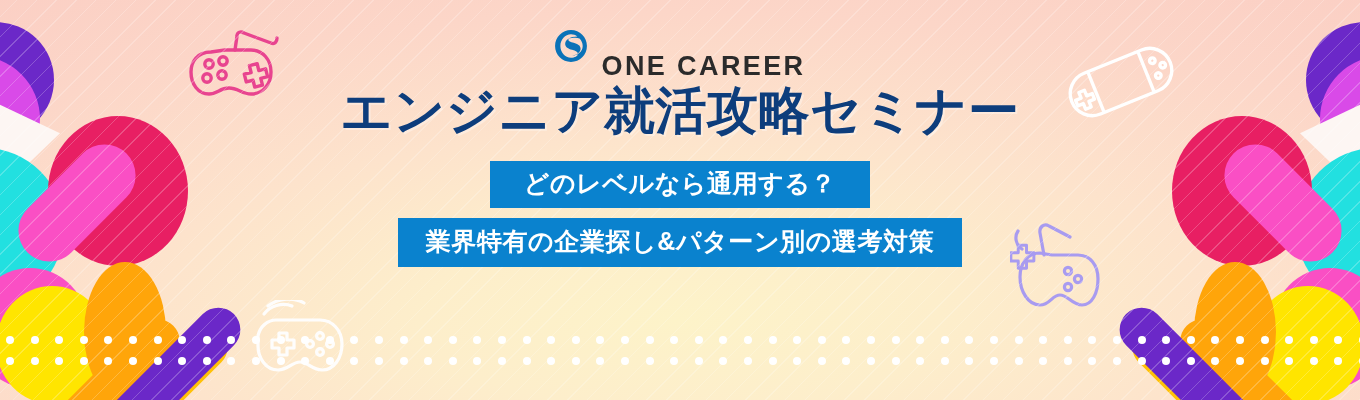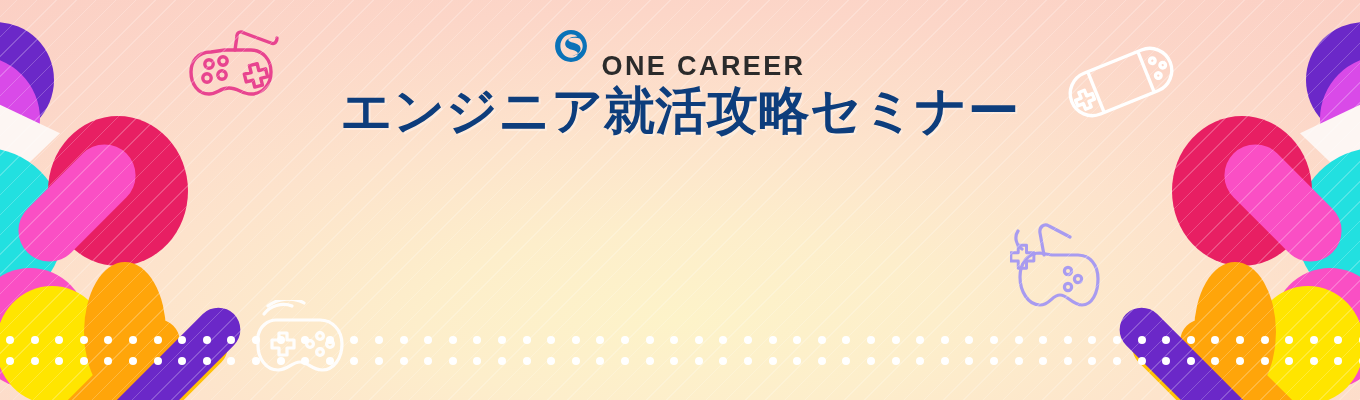--- a/index.html
+++ b/index.html
@@ -271,16 +271,20 @@
                  C44 48.5 50 43 50 37 C50 31 44 28 37 26 C31 24.3 27 22.5 27 20
                  C27 17.6 33 16 40 16.6 C43 16.9 46 17.3 48 18 Z" fill="#0a72b8"></path>
       </svg>
       <span class="logo-text">ONE CAREER</span>
     </div>
 
     <div class="headline">
       <div class="l2">エンジニア就活攻略セミナー</div>
     </div>
 
+    <div class="badges">
+      <div class="badge badge-1">どのレベルなら通用する？</div>
+      <div class="badge badge-2">業界特有の企業探し&amp;パターン別の選考対策</div>
+    </div>
 
   </div>
 
 </div>
 
 </body></html>

